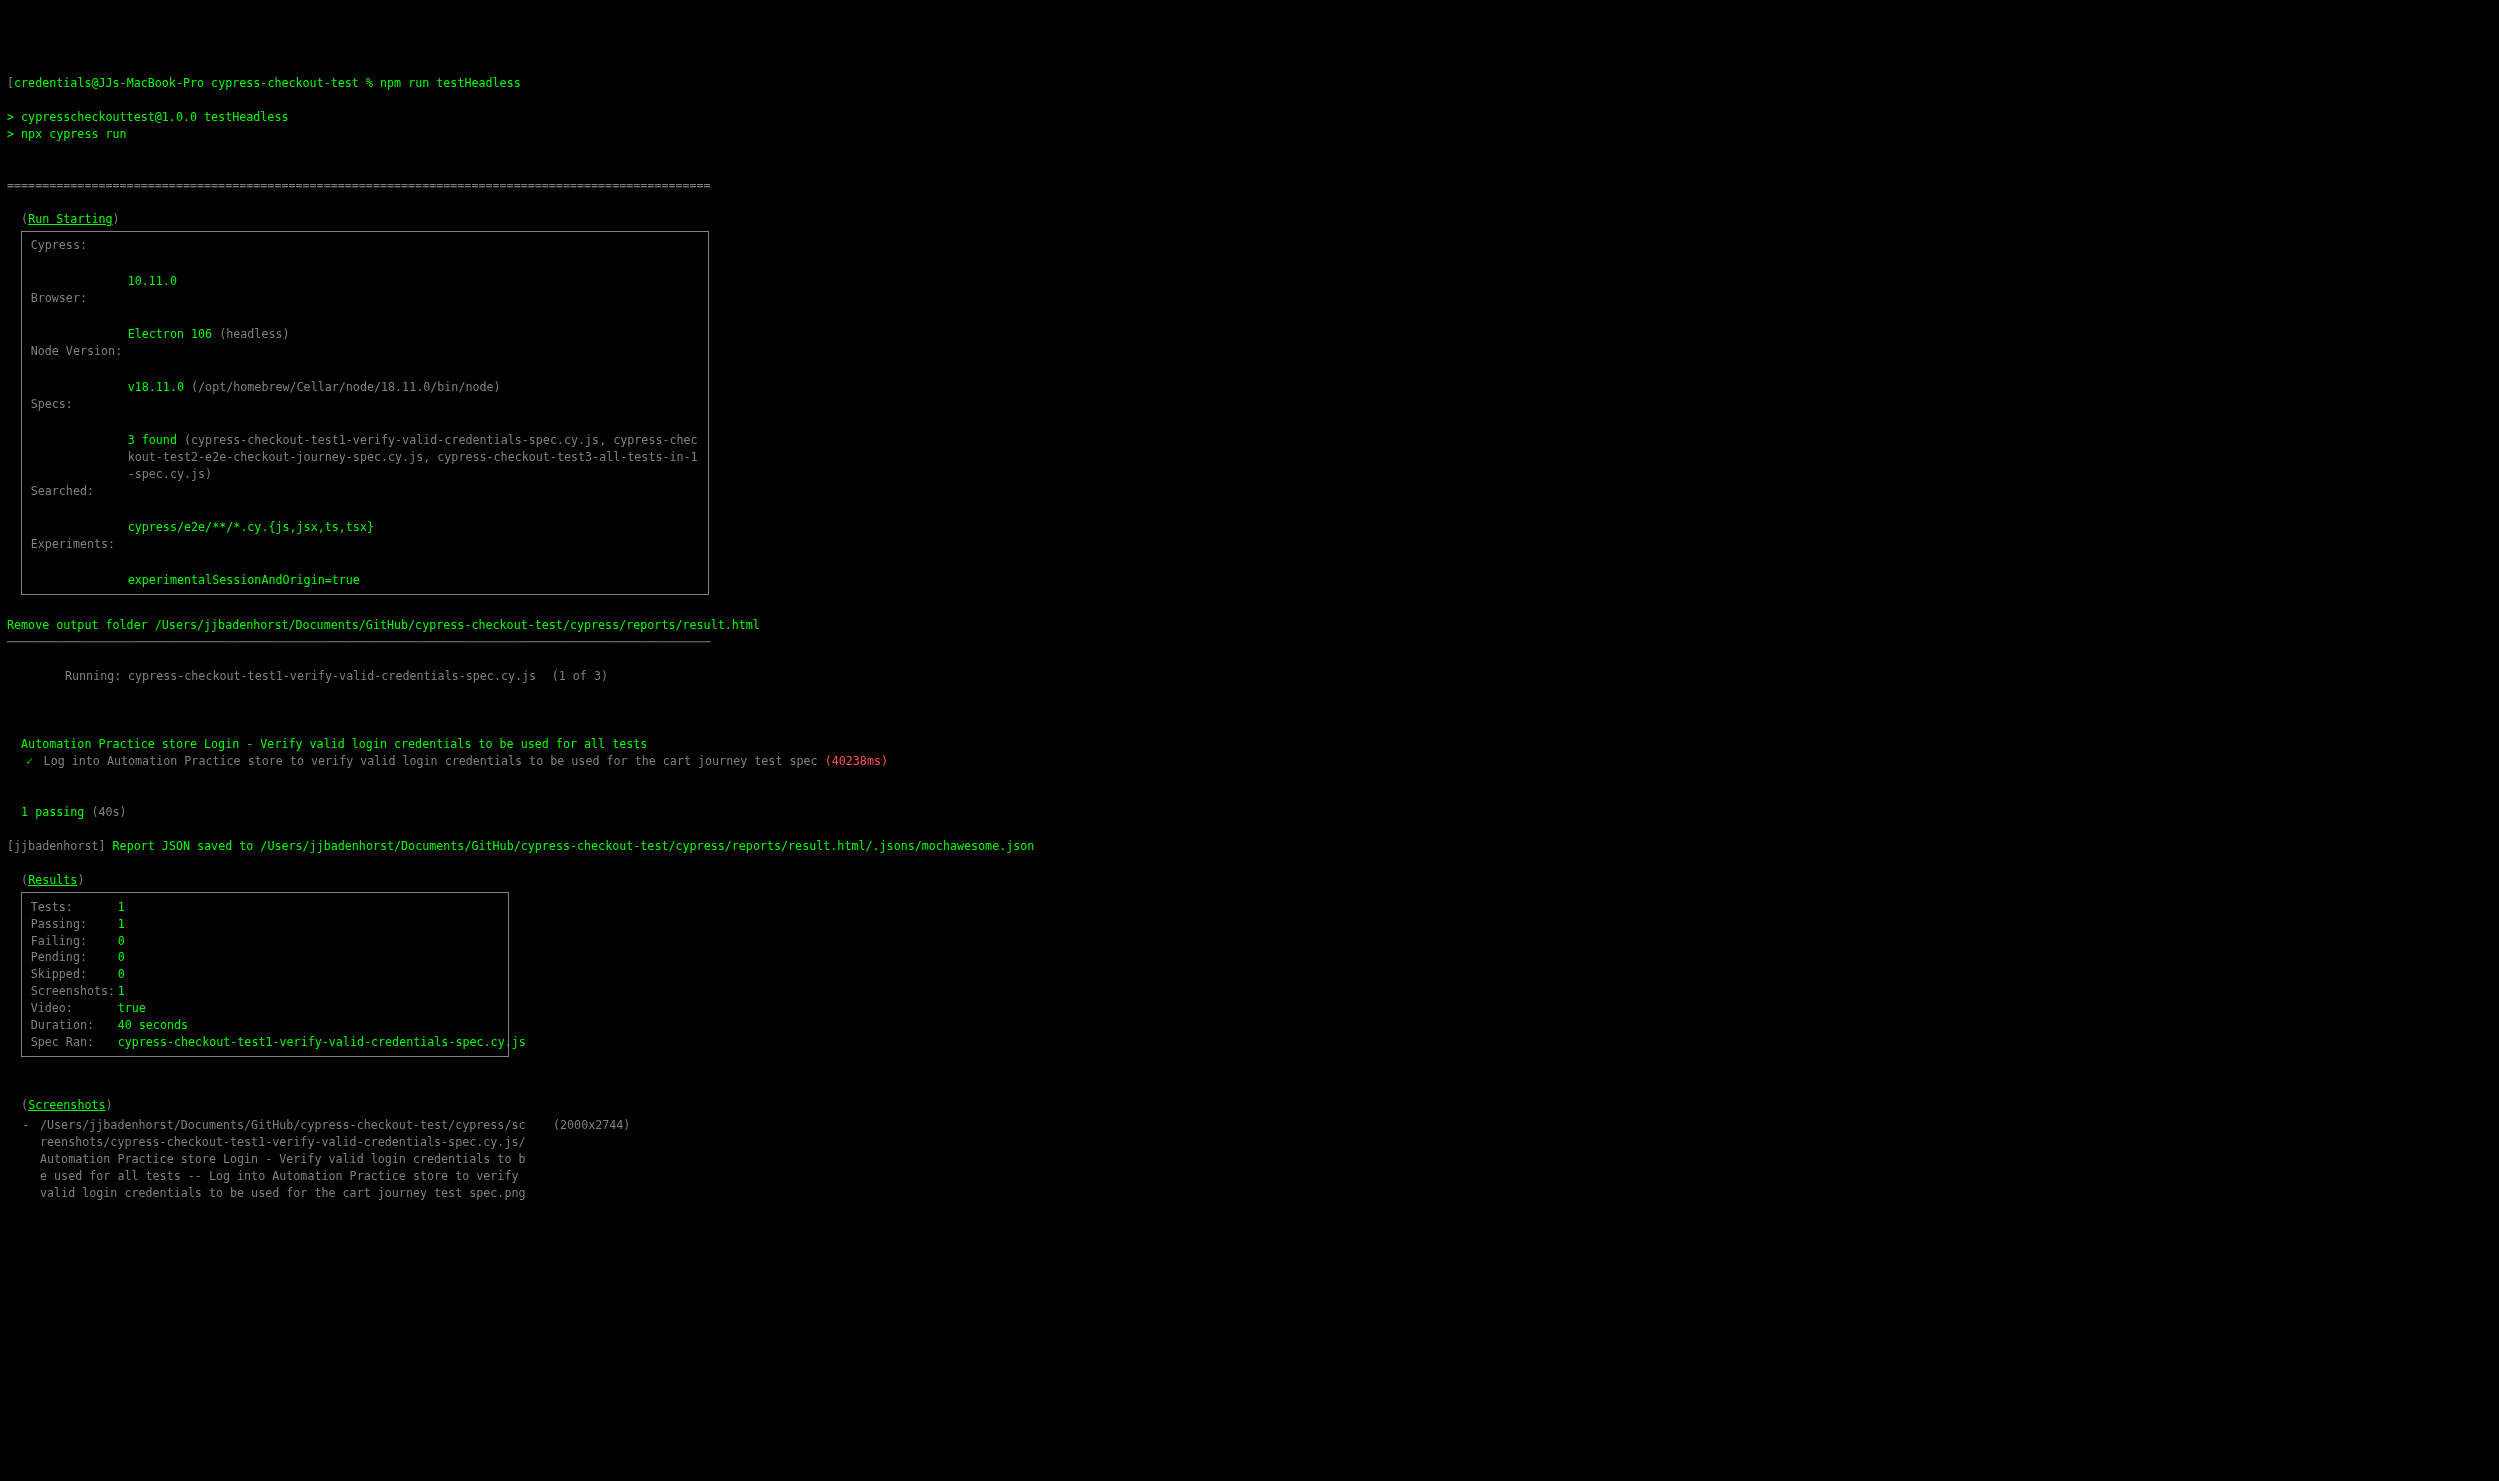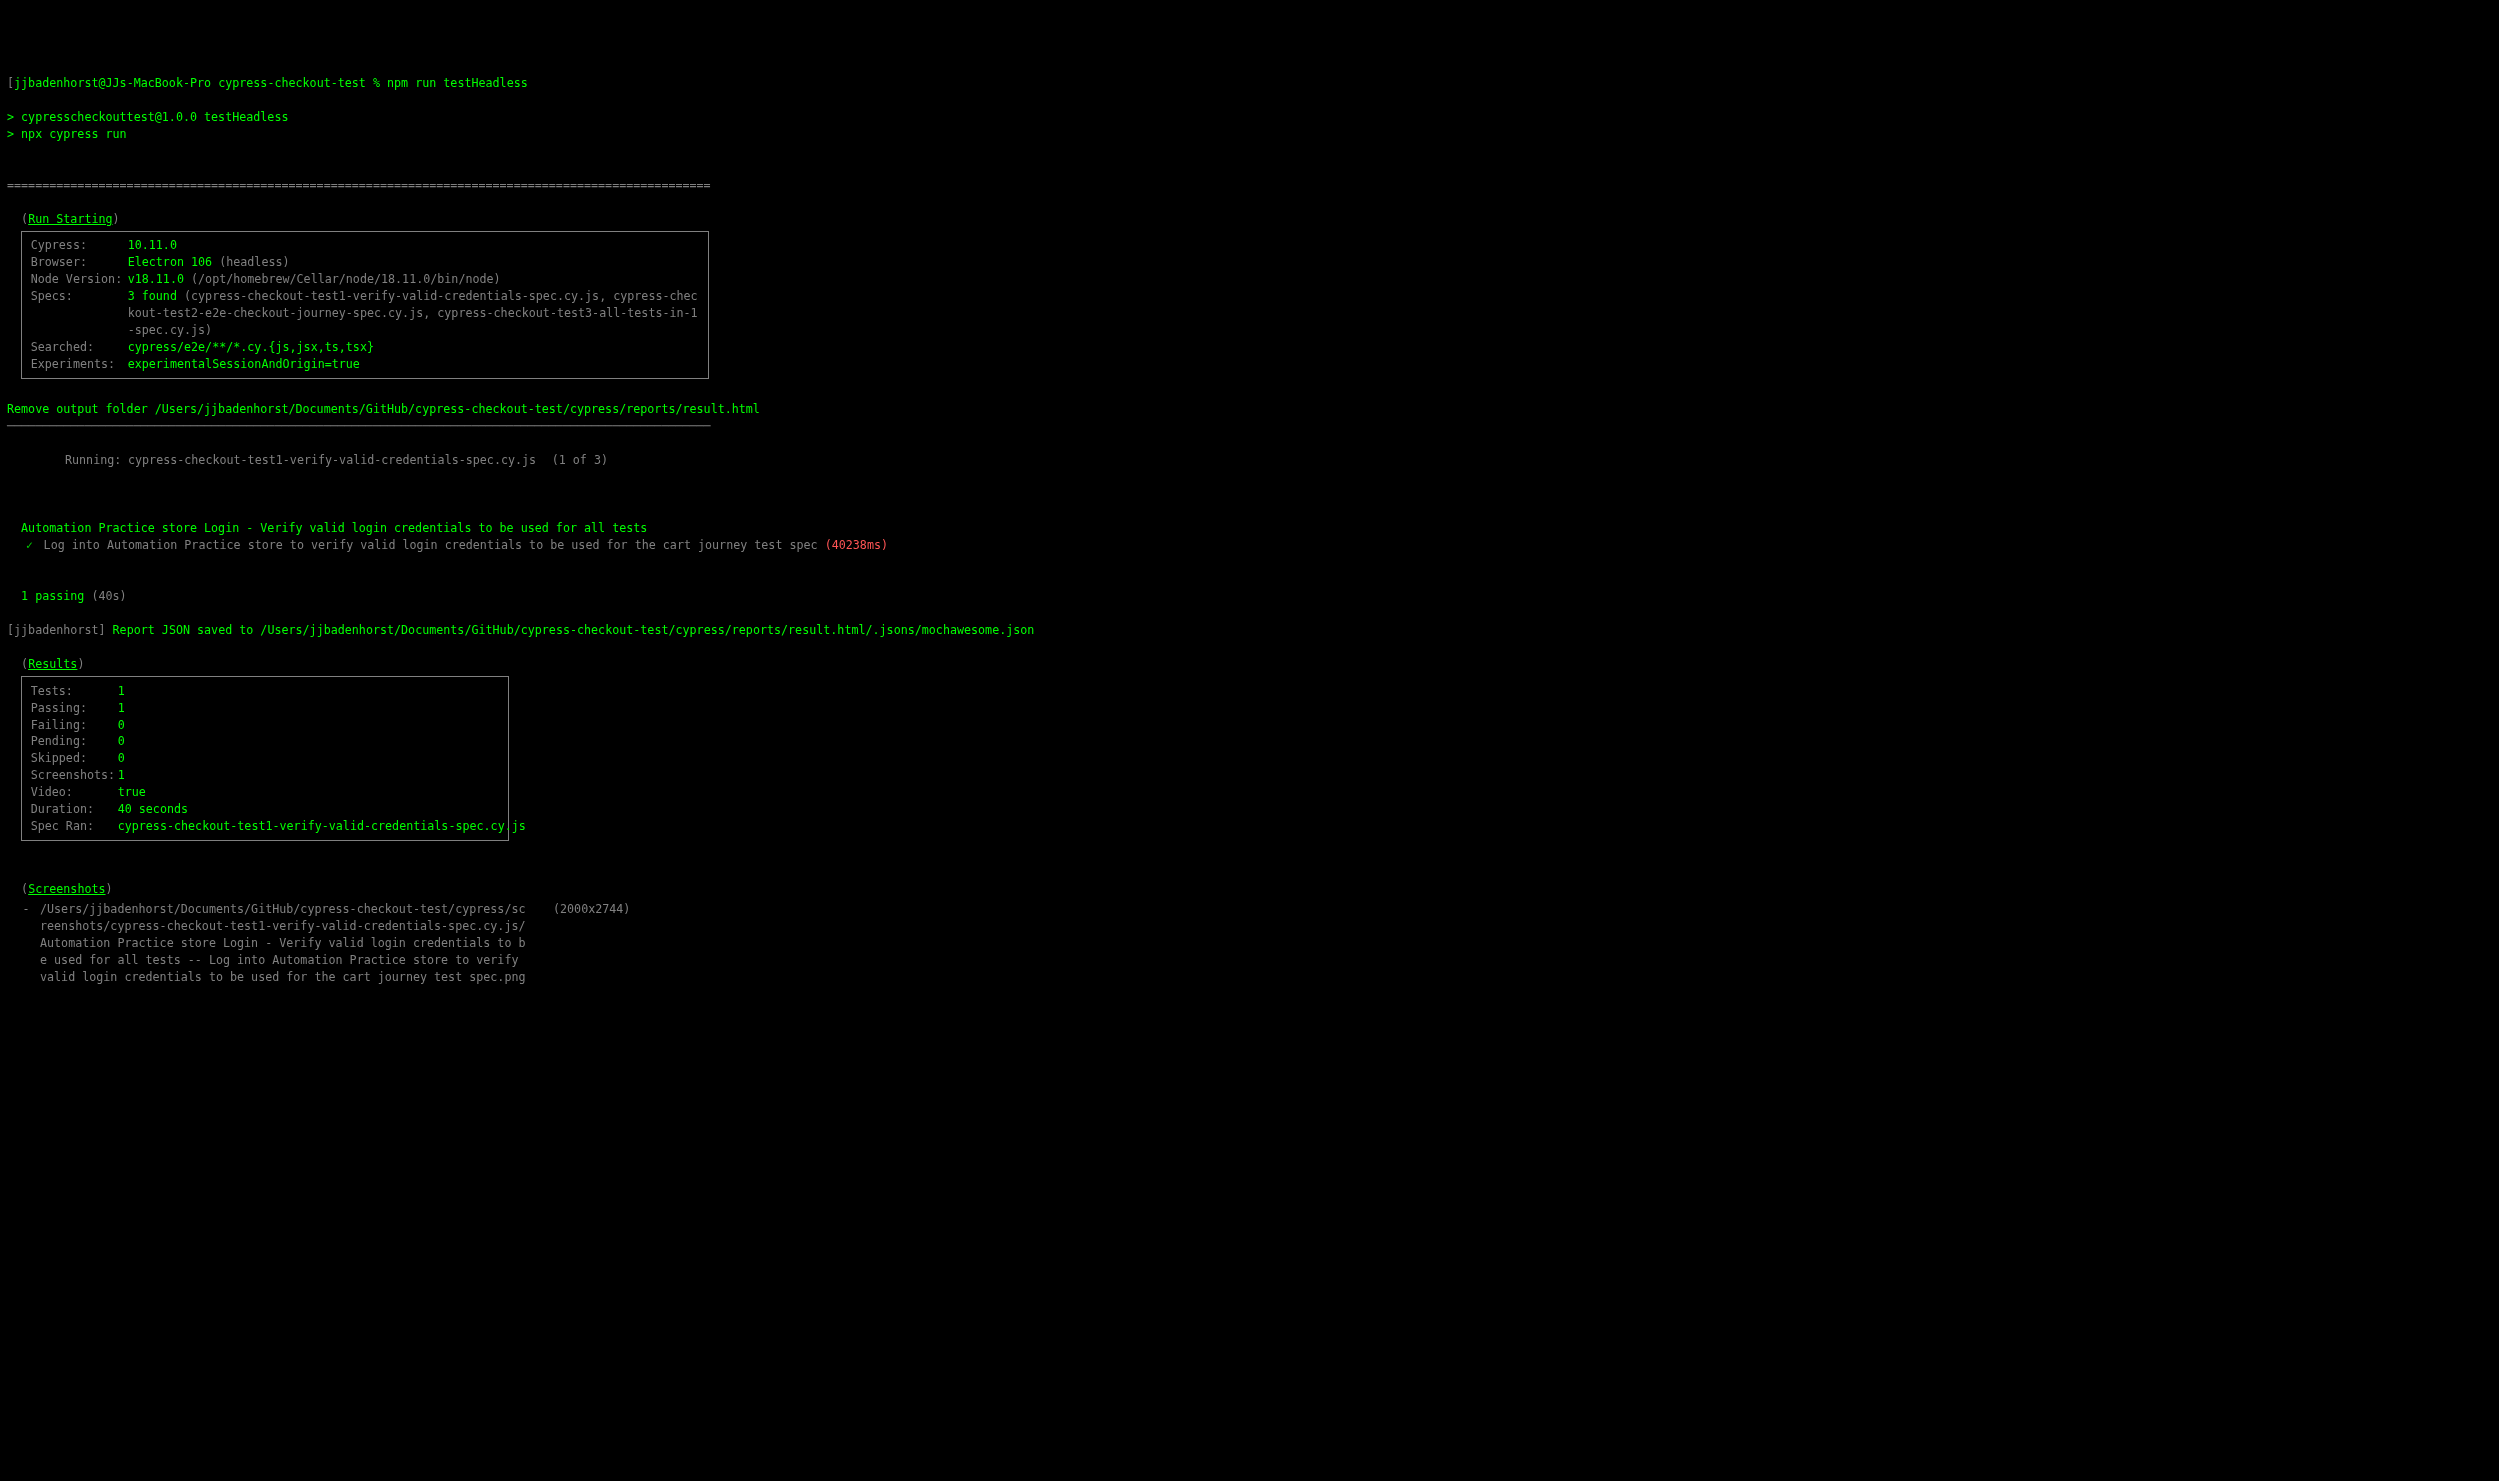--- a/index.html
+++ b/index.html
@@ -31,20 +31,21 @@
       display: flex;
     }
     .info-label {
       width: 97px;
       flex-shrink: 0;
     }
     .info-value {
       white-space: pre-wrap;
       word-break: break-all;
       flex: 1;
+      margin-top: 36px;
     }
     .results-box {
       border: 0.9px solid #808080;
       padding: 5.2px 8.7px;
       margin: 3.5px 0 5.2px 14px;
       display: inline-block;
       width: 488px;
     }
     .res-row { display: flex; }
     .res-label { width: 87px; flex-shrink: 0; }
@@ -65,21 +66,21 @@
     .shot-path { width: 487px; white-space: pre-wrap; word-break: break-all; }
     .shot-dim { padding-left: 26px; }
     .test-line { padding-left: 19px; }
     .check { color: #00cc00; padding-right: 3.5px;}
   </style>
 </head>
 <body>
 
 
 
-<div><span><span class="gray">[</span><span class="green">jjbadenhorst@JJs-MacBook-Pro</span><span class="green"> </span><span class="green">cypress-checkout-test</span><span class="green"> % </span><span class="green">npm run testHeadless</span></span>
+<div><span><span class="gray">[</span><span class="green">credentials@JJs-MacBook-Pro</span><span class="green"> </span><span class="green">cypress-checkout-test</span><span class="green"> % </span><span class="green">npm run testHeadless</span></span>
 
 <span class="green">&gt; cypresscheckouttest@1.0.0 testHeadless</span>
 <span class="green">&gt; npx cypress run</span>
 
 
 <span class="gray">====================================================================================================</span>
 
   <span><span class="gray">(</span><span class="green underline">Run Starting</span><span class="gray">)</span></span>
 <div class="box"><div class="info-row"><span class="info-label gray">Cypress:</span><span class="info-value green">10.11.0</span></div><div class="info-row"><span class="info-label gray">Browser:</span><span class="info-value"><span class="green">Electron 106</span><span class="gray"> (headless)</span></span></div><div class="info-row"><span class="info-label gray">Node Version:</span><span class="info-value"><span class="green">v18.11.0</span><span class="gray"> (/opt/homebrew/Cellar/node/18.11.0/bin/node)</span></span></div><div class="info-row"><span class="info-label gray">Specs:</span><span class="info-value"><span class="green">3 found</span><span class="gray"> (cypress-checkout-test1-verify-valid-credentials-spec.cy.js, cypress-checkout-test2-e2e-checkout-journey-spec.cy.js, cypress-checkout-test3-all-tests-in-1-spec.cy.js)</span></span></div><div class="info-row"><span class="info-label gray">Searched:</span><span class="info-value green">cypress/e2e/**/*.cy.{js,jsx,ts,tsx}</span></div><div class="info-row"><span class="info-label gray">Experiments:</span><span class="info-value green">experimentalSessionAndOrigin=true</span></div></div>
 

